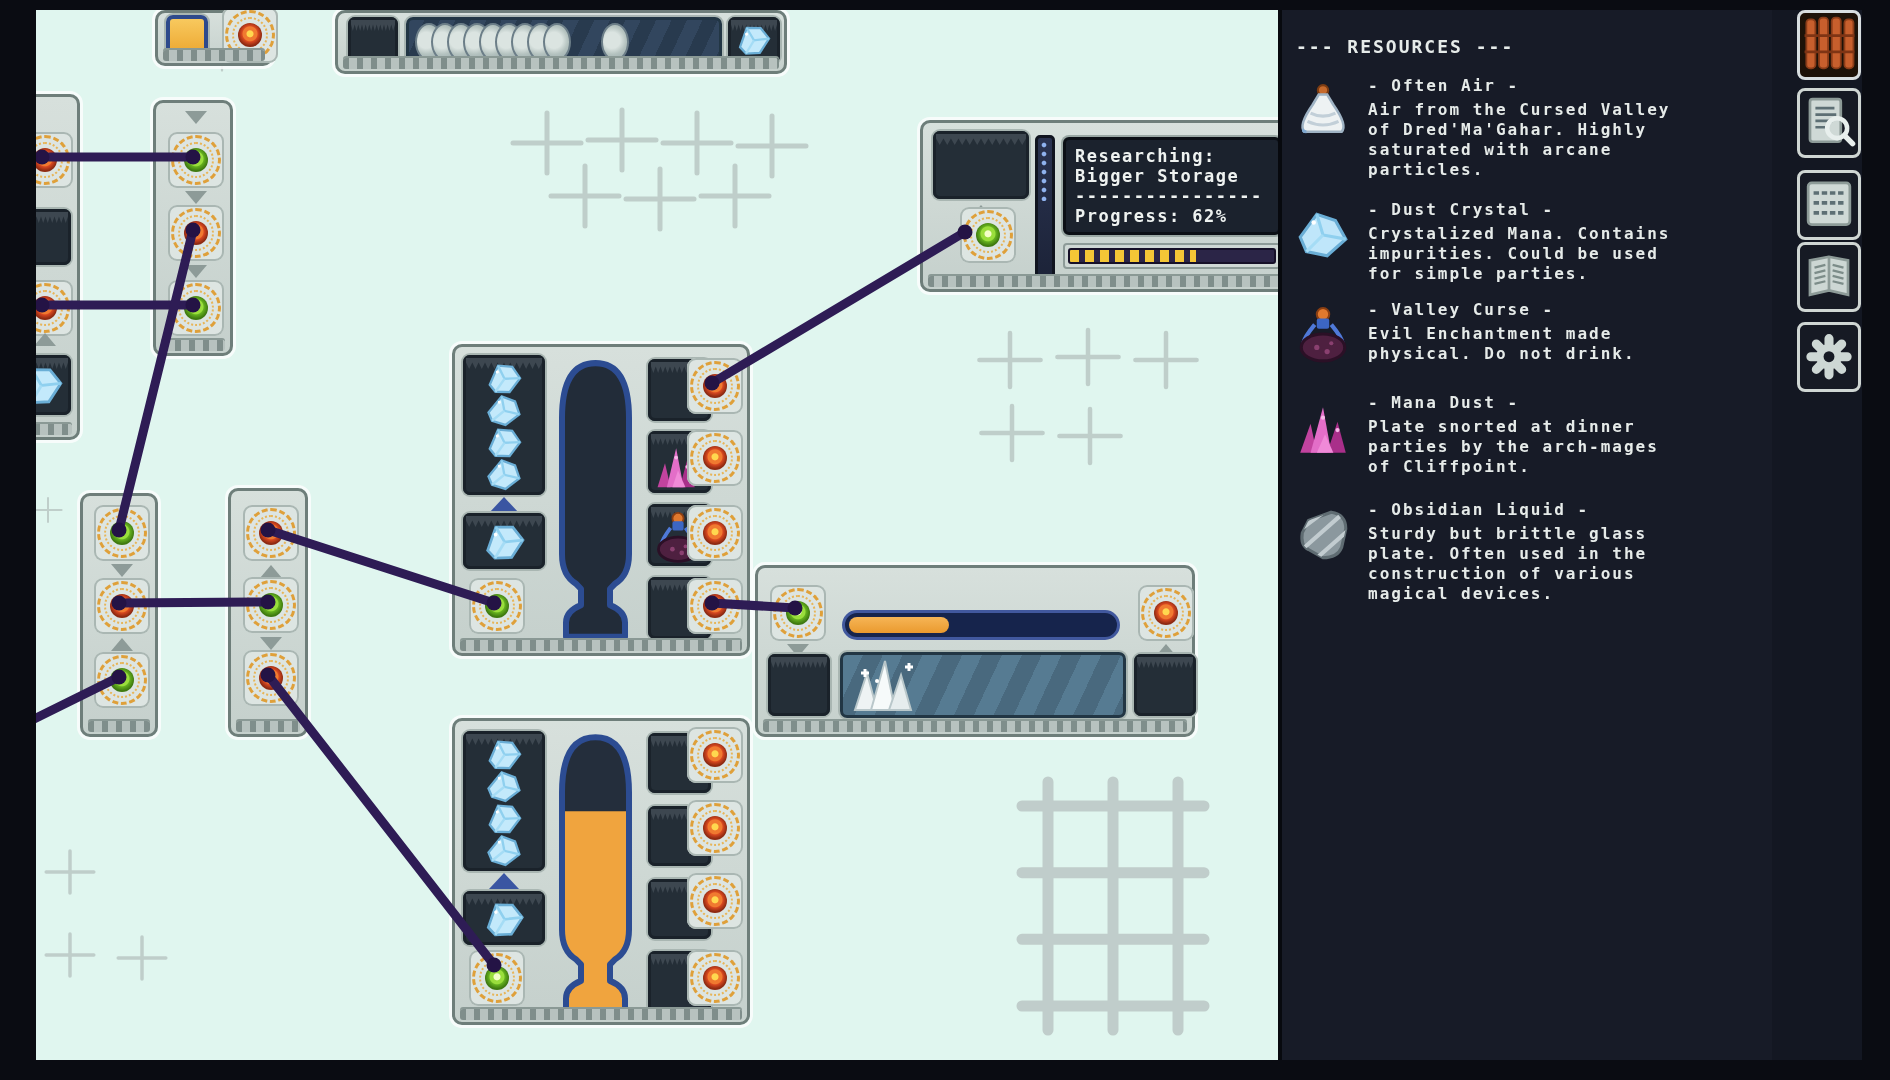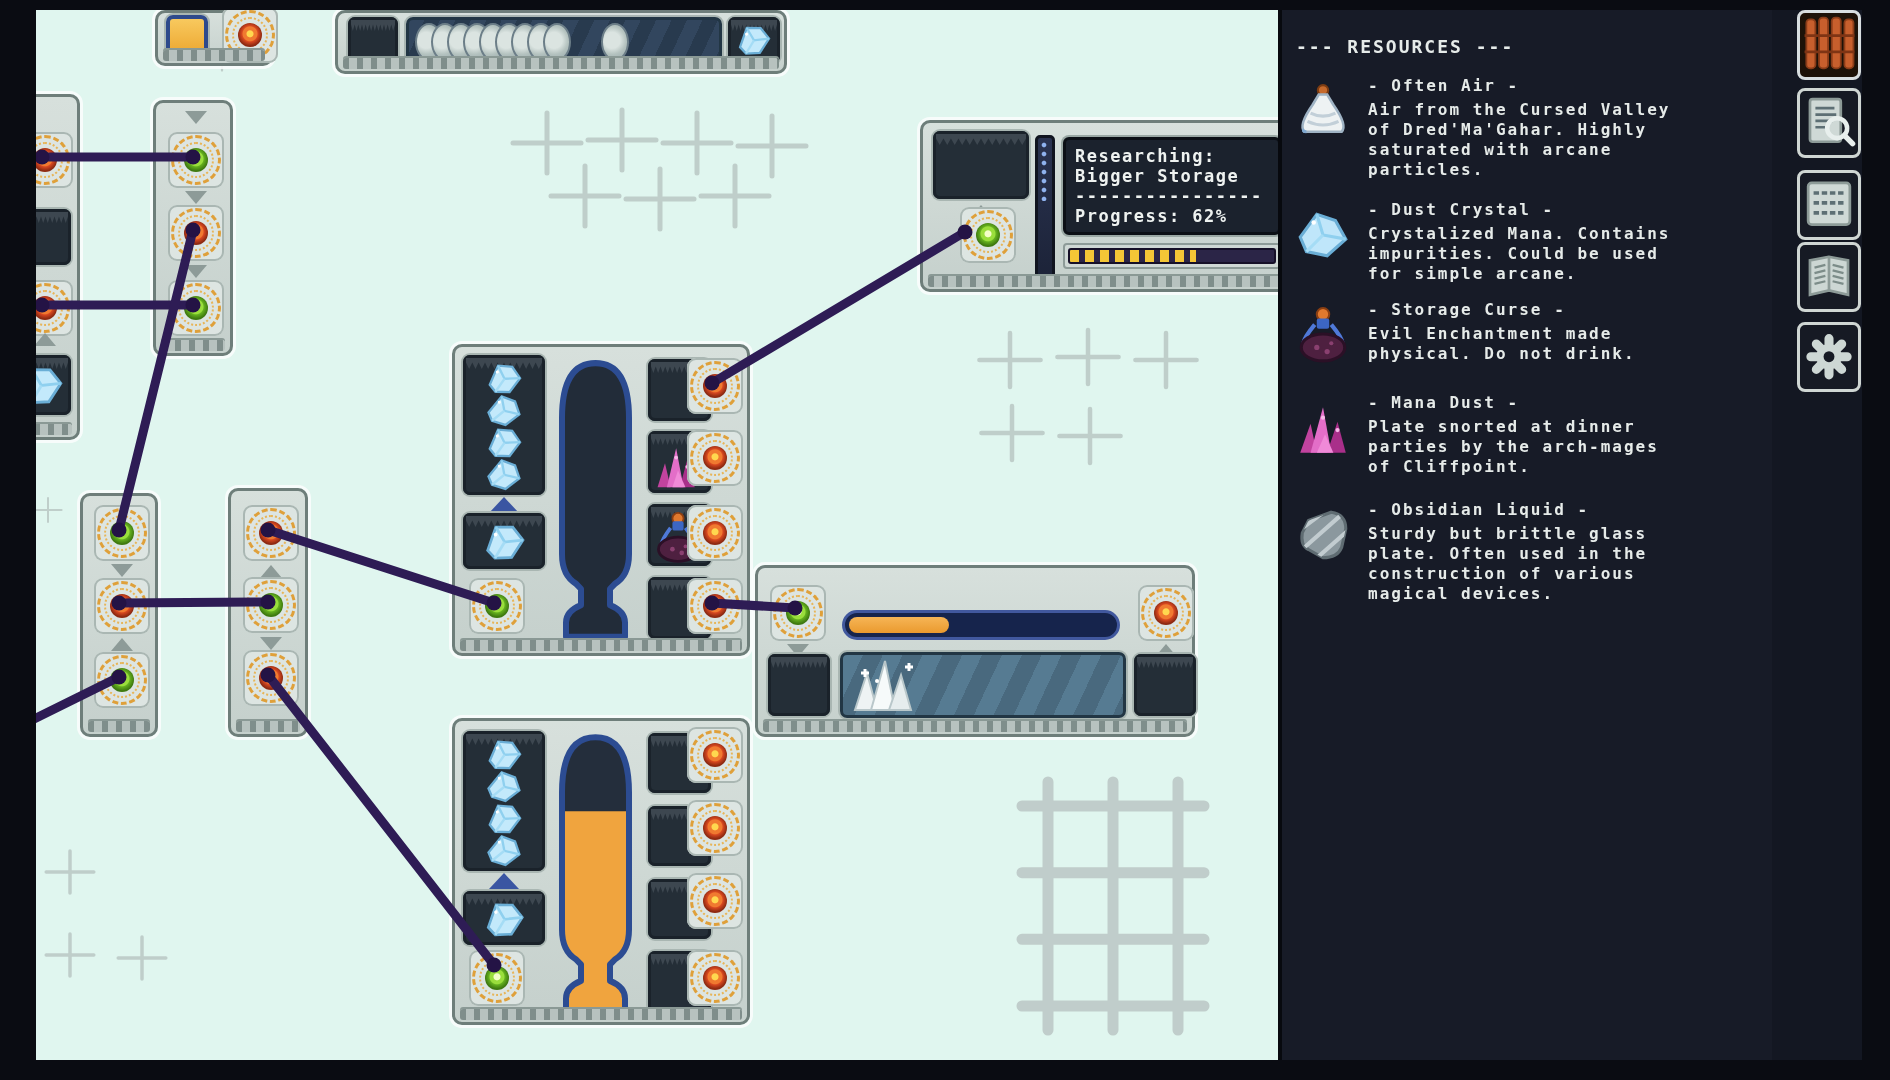--- a/index.html
+++ b/index.html
@@ -457,36 +457,36 @@
         <svg viewBox="0 0 56 56">
             <polygon points="6,30 22,8 40,14 50,32 32,48 12,44" fill="#bfe6fa" stroke="#6aaed6" stroke-width="3"></polygon>
         <polyline points="22,8 28,28 50,32" fill="none" stroke="#8fd0ef" stroke-width="3"></polyline>
         <polyline points="12,44 28,28" stroke="#a5dcf5" stroke-width="3" fill="none"></polyline>
         <circle cx="19" cy="16" r="2.2" fill="#ffffff"></circle>
           </svg>
       </span>
       <div class="rname">- Dust Crystal -</div>
       <div class="rdesc">Crystalized Mana. Contains
 impurities. Could be used
-for simple arcane.</div>
+for simple parties.</div>
     </div>
 
     <div class="entry" style="top:290px">
       <span class="eicon">
         <svg viewBox="0 0 56 56">
             <circle cx="28" cy="8" r="6" fill="#e0792e" stroke="#8a3e12" stroke-width="2"></circle>
         <rect x="22" y="12" width="12" height="10" rx="2" fill="#3c66c4"></rect>
         <path d="M20 18 Q10 30 9 36 M36 18 Q46 30 47 36" stroke="#4f79d8" stroke-width="4" fill="none"></path>
         <ellipse cx="28" cy="40" rx="21" ry="13" fill="#4e2040" stroke="#2b1026" stroke-width="3"></ellipse>
         <circle cx="22" cy="40" r="2.5" fill="#8a4070"></circle>
             <circle cx="32" cy="44" r="2.5" fill="#8a4070"></circle>
         <circle cx="36" cy="36" r="2" fill="#8a4070"></circle>
           </svg>
       </span>
-      <div class="rname">- Storage Curse -</div>
+      <div class="rname">- Valley Curse -</div>
       <div class="rdesc">Evil Enchantment made
 physical. Do not drink.</div>
     </div>
 
     <div class="entry" style="top:383px">
       <span class="eicon">
         <svg viewBox="0 0 56 56">
             <polygon points="6,52 16,24 22,52" fill="#c2439f"></polygon>
         <polygon points="16,52 28,8 36,52" fill="#e36ec8"></polygon>
         <polygon points="32,52 42,22 50,52" fill="#a92f8a"></polygon>

